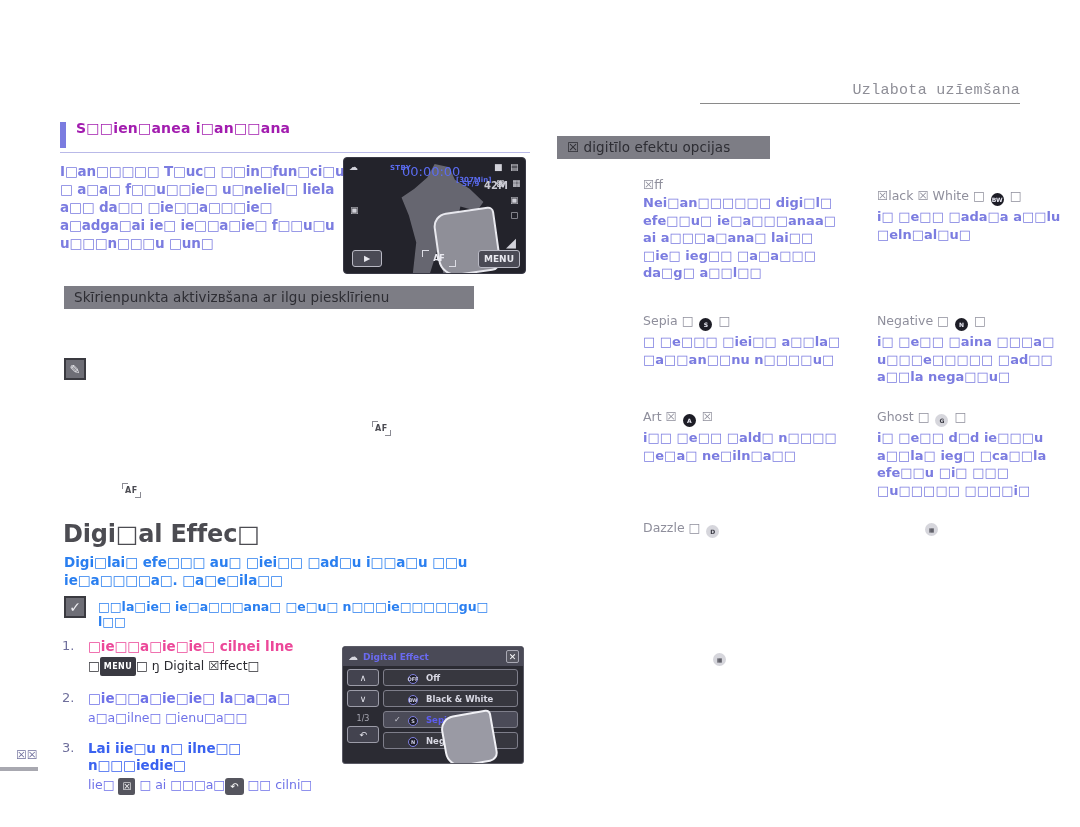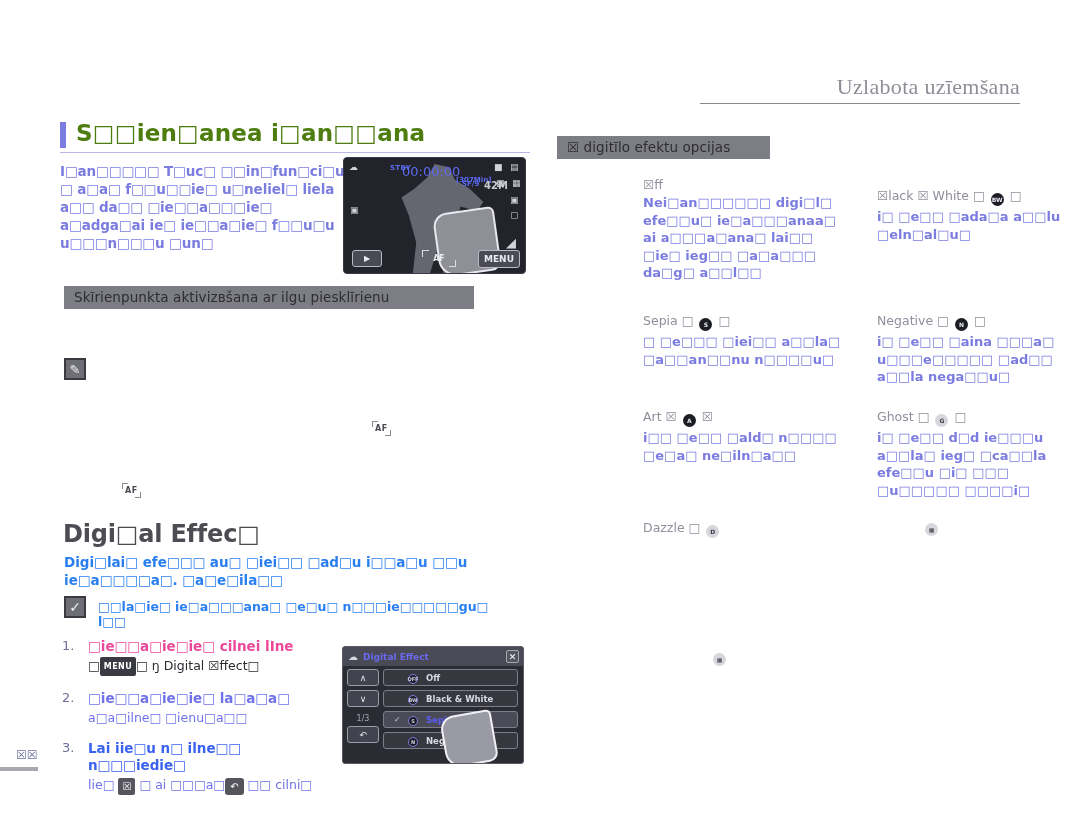--- a/index.html
+++ b/index.html
@@ -12,31 +12,31 @@
     overflow: hidden;
   }
   .page { position:absolute; inset:0; }
 
   
   .header-rule {
     position:absolute; left:700px; top:103px; width:320px; height:1px;
     background:#8a8a8a;
   }
   .header-title {
-    position:absolute; right:60px; top:74px;
-    font-size:22px; color:#8e8e97; letter-spacing:.3px;
-    font-family:Liberation Serif, serif; white-space:nowrap;
+    position:absolute; right:60px; top:82px;
+    font-size:15px; color:#8e8e97; letter-spacing:.3px;
+    font-family:Liberation Mono, monospace; white-space:nowrap;
   }
 
   
   .h2-wrap { position:absolute; left:60px; top:120px; width:470px; }
   .h2-bar { position:absolute; left:0; top:2px; width:6px; height:26px; background:#7b7ce0; }
   .h2-text {
-    position:absolute; left:16px; top:0; font-size:23px; font-weight:bold;
-    color:#4d7c0f; letter-spacing:.2px; white-space:nowrap;
+    position:absolute; left:16px; top:0; font-size:14px; font-weight:bold;
+    color:#a21caf; letter-spacing:.2px; white-space:nowrap;
   }
   .h2-underline { position:absolute; left:0; top:32px; width:470px; height:1px; background:#b9b9e8; }
 
   .intro {
     position:absolute; left:60px; top:162px; width:300px;
     font-size:13.5px; font-weight:bold; line-height:18px; color:#7b7ce0;
     letter-spacing:-.1px;
   }
 
   

